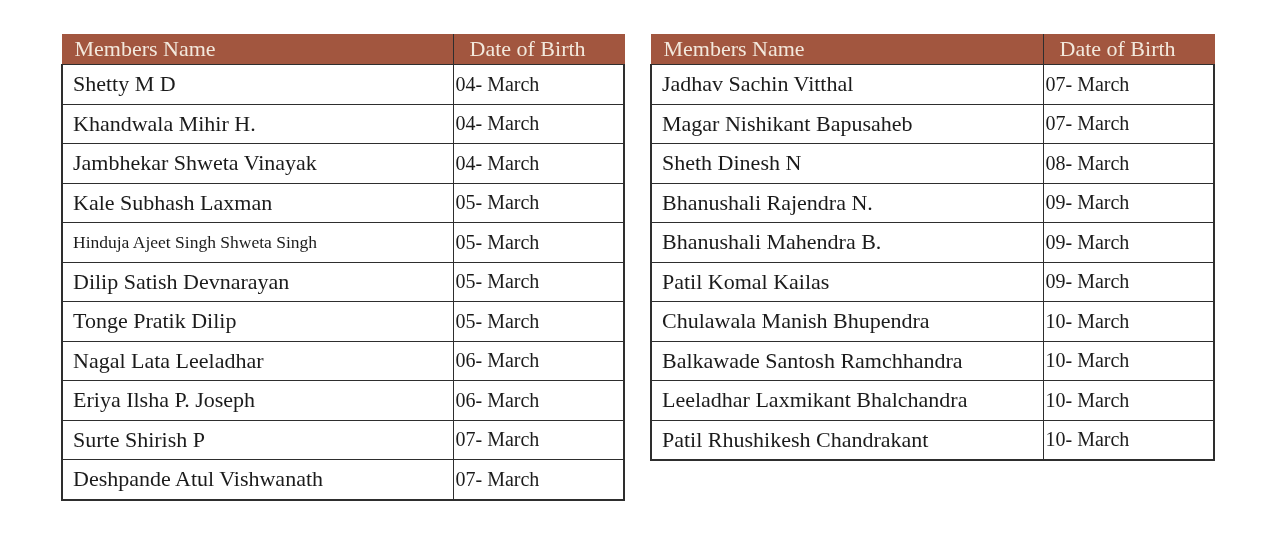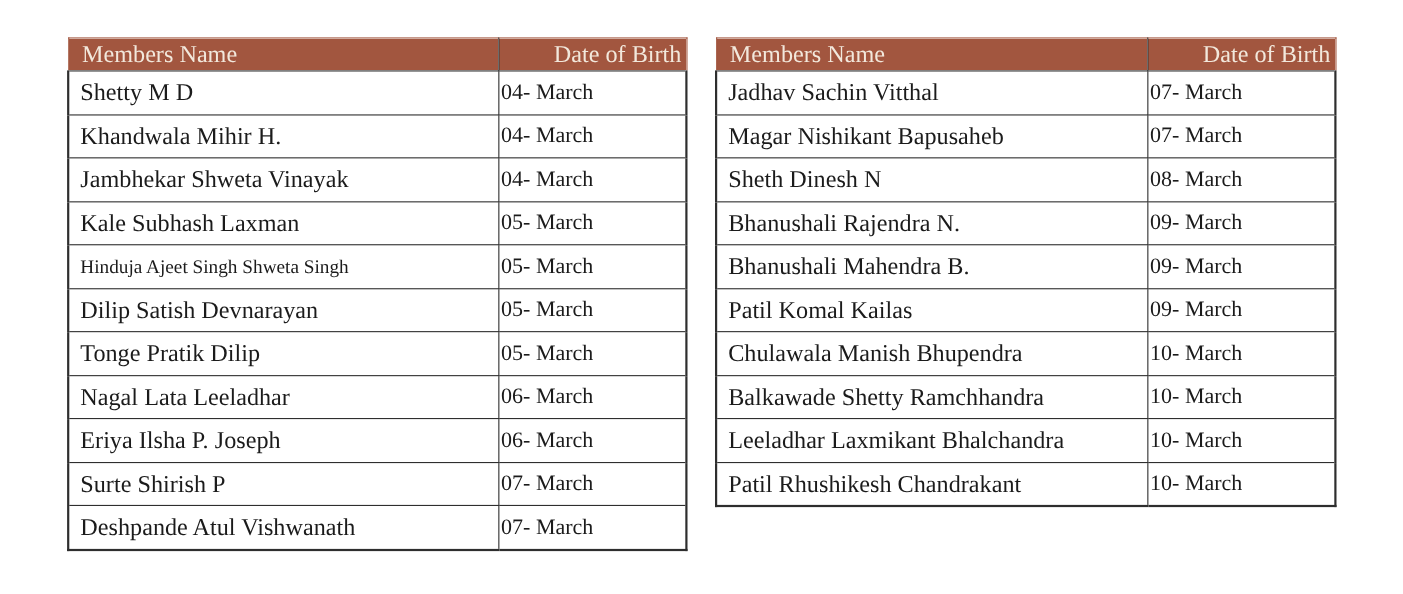--- a/index.html
+++ b/index.html
@@ -32,21 +32,21 @@
     text-align: left;
     padding: 0 4px 2px 12px;
     border: 1.6px solid #A2563F;      
     border-bottom-color: #2e2e2e;     
     overflow: hidden;
     white-space: nowrap;
   }
   th.name-h { border-right-color: #2e2e2e; }
   th.dob-h  {
     border-left-color: #2e2e2e;
-    text-align: right;
+    text-align: left;
     padding: 0 4px 2px 16px;
   }
 
   td {
     height: 38.5px;
     border: 1.6px solid #2e2e2e;
     color: #1b1b1b;
     font-size: 22px;
     overflow: hidden;
     white-space: nowrap;
@@ -157,21 +157,21 @@
     </tr>
     <tr>
       <td class="name">Patil Komal Kailas</td>
       <td class="dob">09- March</td>
     </tr>
     <tr>
       <td class="name">Chulawala Manish Bhupendra</td>
       <td class="dob">10- March</td>
     </tr>
     <tr>
-      <td class="name">Balkawade Shetty Ramchhandra</td>
+      <td class="name">Balkawade Santosh Ramchhandra</td>
       <td class="dob">10- March</td>
     </tr>
     <tr>
       <td class="name">Leeladhar Laxmikant Bhalchandra</td>
       <td class="dob">10- March</td>
     </tr>
     <tr>
       <td class="name">Patil Rhushikesh Chandrakant</td>
       <td class="dob">10- March</td>
     </tr>

